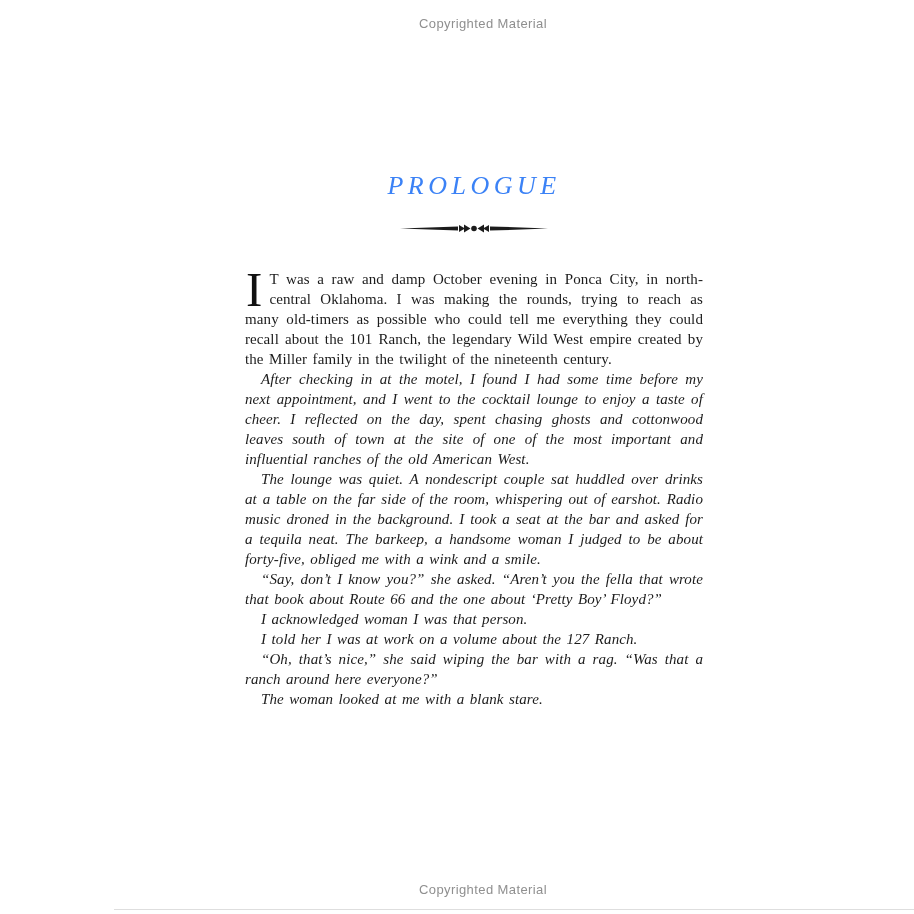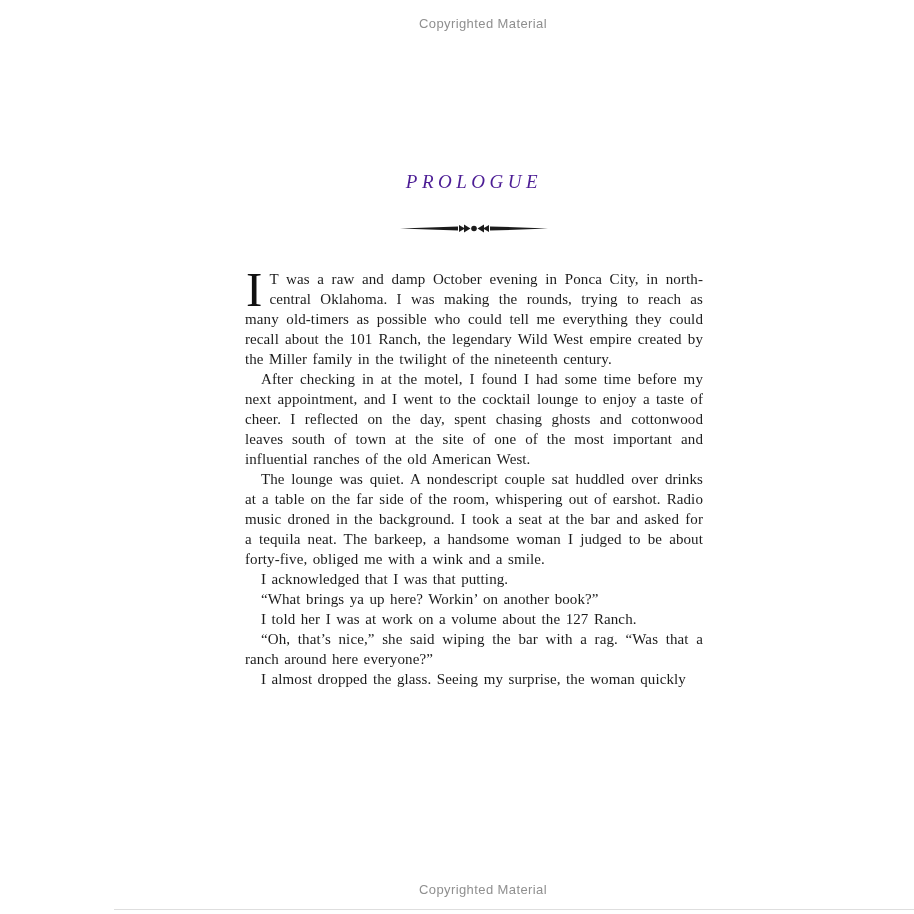--- a/index.html
+++ b/index.html
@@ -39,23 +39,23 @@
   .title {
     position: absolute;
     top: 171px;
     left: 0;
     width: 100%;
     margin: 0;
     text-align: center;
     font-family: "Liberation Serif", serif;
     font-style: italic;
     font-weight: 400;
-    font-size: 19px;
+    font-size: 26px;
     letter-spacing: 4.5px;
-    color: #4c1d95;
+    color: #3b82f6;
   }
 
   .ornament {
     position: absolute;
     top: 222px;
     left: 0;
     width: 100%;
     text-align: center;
     line-height: 0;
   }
@@ -66,21 +66,21 @@
     left: 0;
     width: 458px;
     font-size: 15px;
     line-height: 20px;
     color: #1b1b1b;
     text-align: justify;
     word-spacing: 1.6px;
     letter-spacing: 0.1px;
   }
   .bodytext p { margin: 0; }
-  .bodytext p.indent { text-indent: 16px; }
+  .bodytext p.indent { text-indent: 16px; font-style: italic; }
 
   .dropcap {
     float: left;
     font-family: "Liberation Serif", serif;
     font-size: 49px;
     line-height: 37px;
     height: 37px;
     margin: 2px 7px 0 1px;
     color: #111111;
   }
@@ -114,25 +114,25 @@
         <circle cx="74" cy="6.5" r="2.8" fill="#1c1c1c"></circle>
         <polygon points="89,3 83,6.5 89,10" fill="#1c1c1c"></polygon>
         <polygon points="84,2.6 77.5,6.5 84,10.4" fill="#1c1c1c"></polygon>
       </svg>
     </div>
 
     <div class="bodytext">
       <p><span class="dropcap">I</span><span>T was a raw and damp October evening in Ponca City, in north-central Oklahoma. I was making the rounds, trying to reach as many old-timers as possible who could tell me everything they could recall about the 101 Ranch, the legendary Wild West empire created by the Miller family in the twilight of the nineteenth century.</span></p>
       <p class="indent">After checking in at the motel, I found I had some time before my next appointment, and I went to the cocktail lounge to enjoy a taste of cheer. I reflected on the day, spent chasing ghosts and cottonwood leaves south of town at the site of one of the most important and influential ranches of the old American West.</p>
       <p class="indent">The lounge was quiet. A nondescript couple sat huddled over drinks at a table on the far side of the room, whispering out of earshot. Radio music droned in the background. I took a seat at the bar and asked for a tequila neat. The barkeep, a handsome woman I judged to be about forty-five, obliged me with a wink and a smile.</p>
-      <p class="indent">I acknowledged that I was that putting.</p>
-      <p class="indent">“What brings ya up here? Workin’ on another book?”</p>
+      <p class="indent">“Say, don’t I know you?” she asked. “Aren’t you the fella that wrote that book about Route 66 and the one about ‘Pretty Boy’ Floyd?”</p>
+      <p class="indent">I acknowledged woman I was that person.</p>
       <p class="indent">I told her I was at work on a volume about the 127 Ranch.</p>
       <p class="indent">“Oh, that’s nice,” she said wiping the bar with a rag. “Was that a ranch around here everyone?”</p>
-      <p class="indent">I almost dropped the glass. Seeing my surprise, the woman quickly</p>
+      <p class="indent">The woman looked at me with a blank stare.</p>
     </div>
 
   </div>
 
   <div class="watermark wm-bottom">Copyrighted Material</div>
 
   <div class="edge-line"></div>
 
 </div>
 

